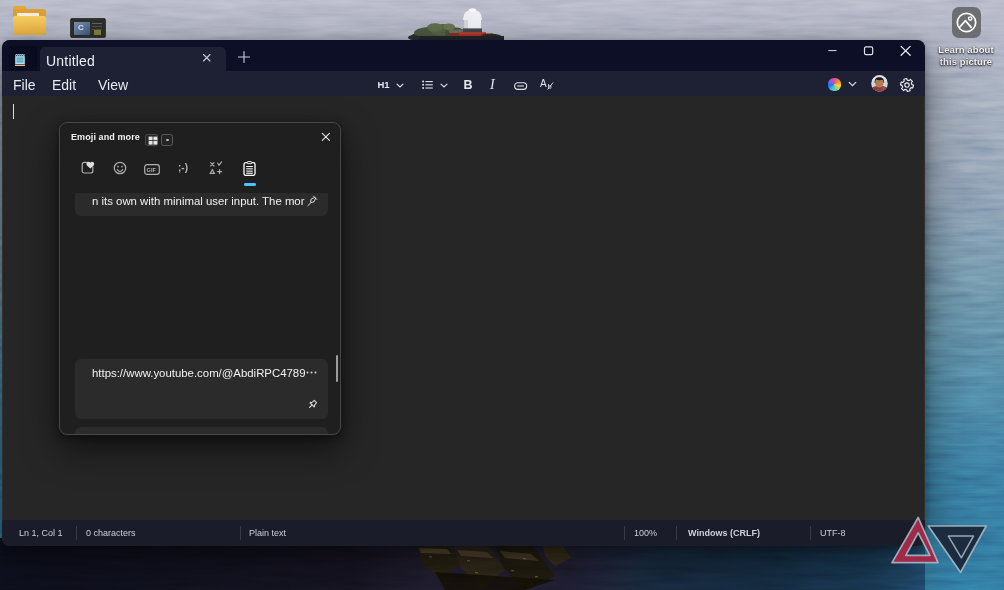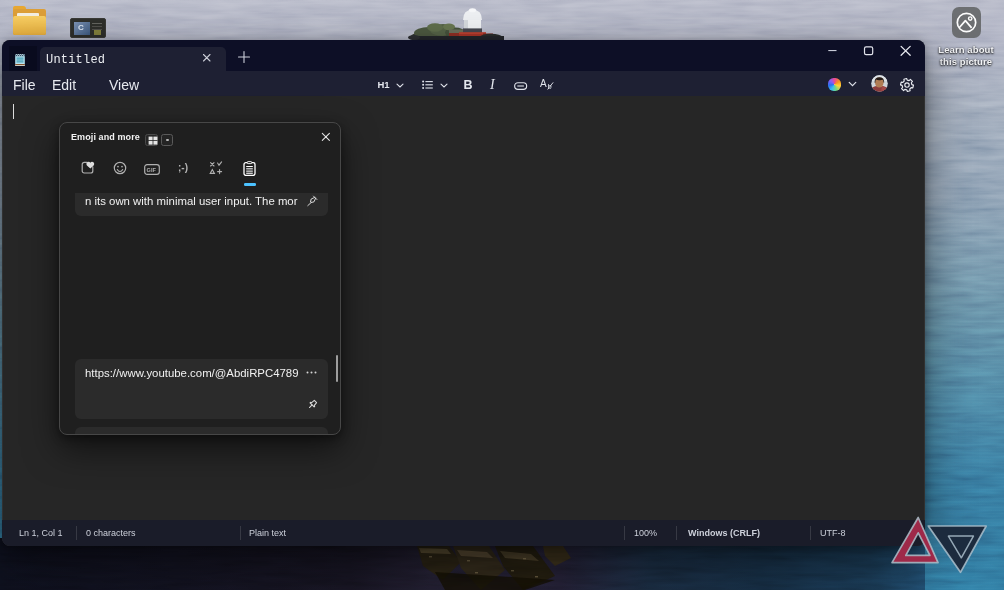--- a/index.html
+++ b/index.html
@@ -47,21 +47,21 @@
     background:#262626; border-radius:8px; overflow:hidden;
     box-shadow:0 18px 45px rgba(0,0,0,.5), 0 2px 8px rgba(0,0,0,.3), inset 0 0 0 1px rgba(255,255,255,0.055), inset 0 1px 0 rgba(255,255,255,0.07);
   }
   #titlebar { position:absolute; left:0; top:0; width:100%; height:31px; background:#0d0f26; }
   #iconpatch { position:absolute; left:7px; top:6px; width:28px; height:25px; background:#090b1e; }
   #menurow  { position:absolute; left:0; top:31px; width:100%; height:25px; background:#1e2033; }
   #tab {
     position:absolute; left:38px; top:7px; width:186px; height:24px;
     background:#1e2033; border-radius:5px 5px 0 0;
   }
-  #tab .t { position:absolute; left:6px; top:5.5px; color:#eceef2; font-size:12px; font-weight:400; letter-spacing:.2px;font-family:Liberation Mono, monospace; }
+  #tab .t { position:absolute; left:6px; top:5.5px; color:#eceef2; font-size:14px; font-weight:400; letter-spacing:.2px; }
   #newtab { position:absolute; left:233px; top:8px; width:18px; height:18px; }
   #npicon { position:absolute; left:13px; top:12.5px; }
 
   #menus { position:absolute; left:0; top:31px; height:25px; }
   .menu { position:absolute; top:2px; height:25px; line-height:25px; color:#e7e9ef; font-size:14px; }
 
   .tbtxt { position:absolute; color:#e4e7ee; }
 
   #caret { position:absolute; left:11px; top:64px; width:1.3px; height:14.5px; background:#dcdcdc; }
 
@@ -77,21 +77,21 @@
     position:absolute; left:59px; top:122px; width:282px; height:313px;
     background:#1f1f1f; border:1px solid #474747; border-radius:8px;
     box-shadow:0 14px 34px rgba(0,0,0,.55), 0 3px 10px rgba(0,0,0,.4);
     overflow:hidden;
   }
   #panel .hdr { position:absolute; left:11px; top:9px; color:#f2f2f2; font-size:9px; font-weight:700; letter-spacing:.1px; }
   .key { position:absolute; border:1px solid #686868; border-radius:2.5px; background:#383838; }
   .ptab { position:absolute; top:38px; }
   #underline { position:absolute; left:184px; top:60px; width:12px; height:2.6px; background:#4cc2ff; border-radius:1.3px; }
   .card { position:absolute; left:15px; width:253px; background:#2b2b2b; border-radius:6px; }
-  .card .txt { position:absolute; left:10px; color:#f1f1f1; font-size:11.4px; line-height:14.8px; }
+  .card .txt { position:absolute; left:17px; color:#f1f1f1; font-size:11.4px; line-height:14.8px; }
   .card .dots { position:absolute; }
   .card .pin { position:absolute; right:10px; }
   #pscroll { position:absolute; left:275.7px; top:231.5px; width:2.6px; height:27.5px; background:#9d9d9d; border-radius:1.3px; }
 
   svg { display:block; }
 </style>
 </head>
 <body>
   <div id="wall"></div>
   <div id="walltex"></div>
@@ -205,21 +205,21 @@
     <svg class="abs" style="left:849px; top:0;" width="36" height="31">
       <rect x="13.5" y="6.8" width="8.2" height="7.8" rx="1.6" fill="none" stroke="#e2e4ec" stroke-width="1.2"></rect>
     </svg>
     <svg class="abs" style="left:885px; top:0;" width="36" height="31">
       <path d="M14.1 6.4 L23.2 15.3 M23.2 6.4 L14.1 15.3" stroke="#e8eaf0" stroke-width="1.25" stroke-linecap="round"></path>
     </svg>
 
     <div id="menus">
       <div class="menu" style="left:11px;">File</div>
       <div class="menu" style="left:50px;">Edit</div>
-      <div class="menu" style="left:107px;">View</div>
+      <div class="menu" style="left:96px;">View</div>
     </div>
 
     <div class="tbtxt" style="left:375.5px; top:39px; font-size:9.5px; font-weight:600; line-height:12px;">H1</div>
     <svg class="abs" style="left:394px; top:43px;" width="8" height="6">
       <path d="M1 1.2 L4 4 L7 1.2" fill="none" stroke="#dfe2ea" stroke-width="1.1" stroke-linecap="round"></path>
     </svg>
     <svg class="abs" style="left:419.5px; top:40px;" width="11" height="10">
       <circle cx="1.1" cy="1.6" r="1" fill="#dfe2ea"></circle>
       <rect x="3.4" y="1.05" width="7.4" height="1.1" fill="#dfe2ea"></rect>
       <circle cx="1.1" cy="4.8" r="1" fill="#dfe2ea"></circle>

